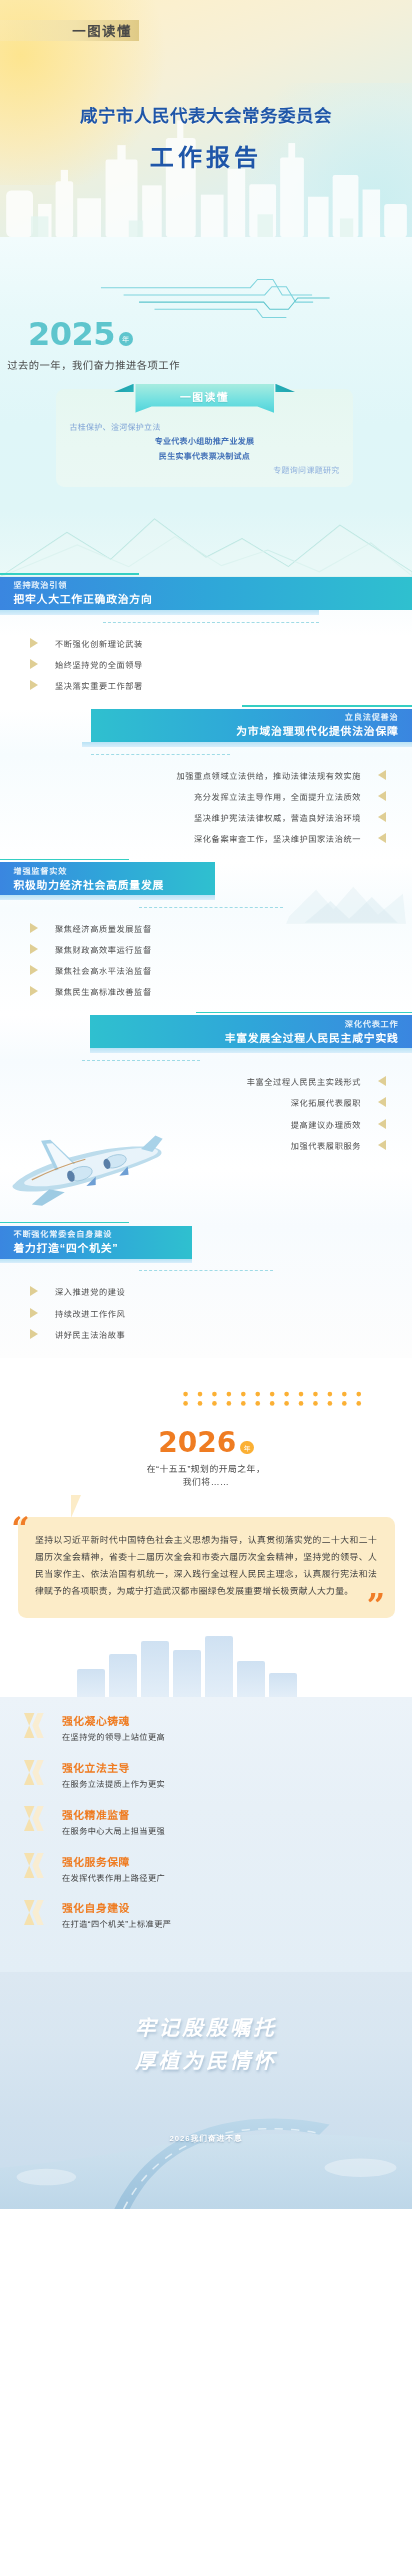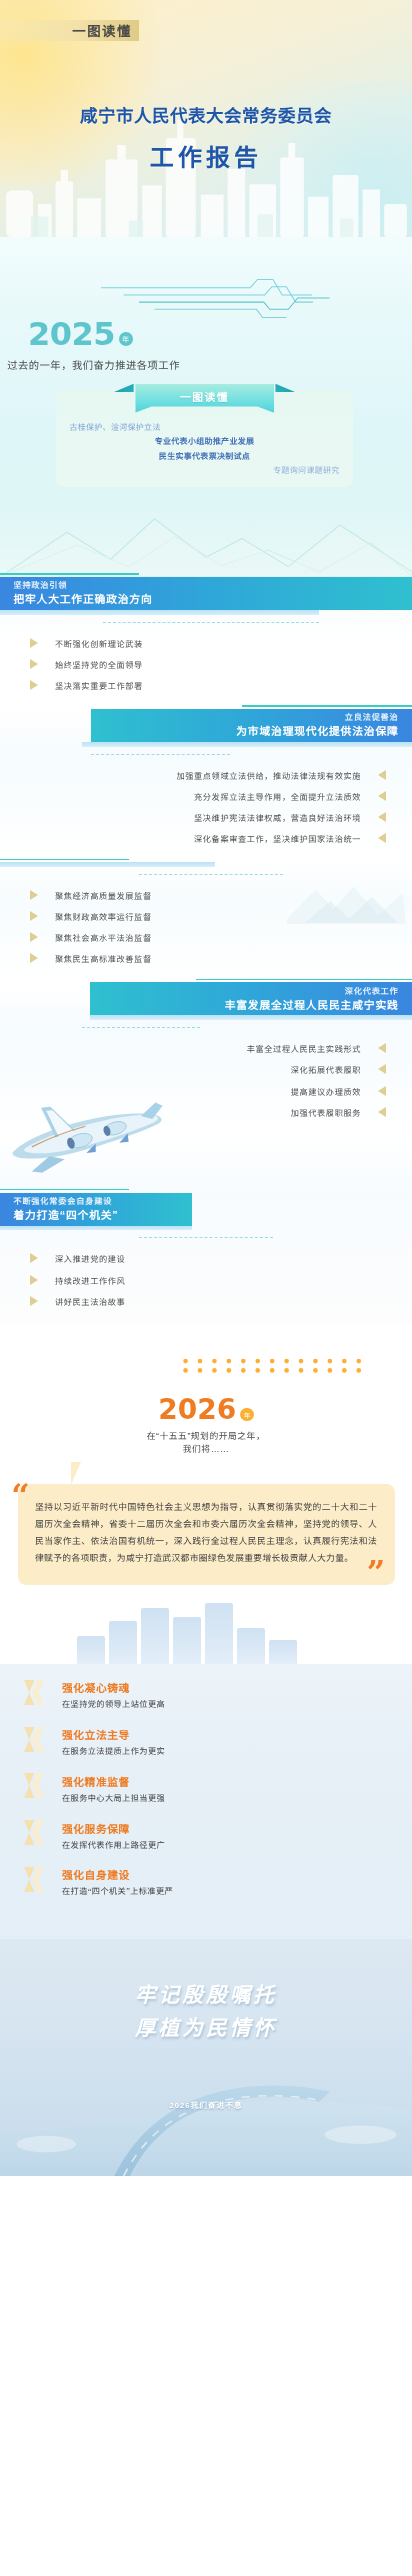--- a/index.html
+++ b/index.html
@@ -178,21 +178,21 @@
   
   .pillars { position:relative; height:62px; margin-top:17.5px; }
   .pillar { position:absolute; bottom:0; background:linear-gradient(180deg,#cfe1f2,#e3eef8); border-radius:2.1px 2.1px 0 0; }
 
   
   .goals { position:relative; padding:9.3px 0 31px;
     background:linear-gradient(180deg,#ecf3f9 0%, #e7f0f7 40%, #e3eef6 100%); }
   .goal { position:relative; padding:7.7px 0 7.7px 62px; }
   .goal-bars { position:absolute; left:23px; top:6.2px; }
   .goal-t { font-size:10.8px; font-weight:bold; color:#ef7c22; letter-spacing:0.5px; line-height:15.5px; }
-  .goal-d { font-size:8.2px; color:#3d3d3d; letter-spacing:0.4px; line-height:14.4px; margin-top:1.5px;font-family:Liberation Serif, serif; }
+  .goal-d { font-size:8.2px; color:#3d3d3d; letter-spacing:0.4px; line-height:14.4px; margin-top:1.5px; }
 
   
   .footer { position:relative; width:412px; height:237px;
     background:linear-gradient(180deg,#dce8f2 0%, #d8e6f1 30%, #cfe0ee 62%, #c8dcec 100%);
     overflow:hidden; }
   .slogan { position:absolute; left:0; right:0; top:40px; text-align:center; }
   .slogan div {
     font-family:"DejaVu Sans","Liberation Sans",sans-serif;
     font-size:20.6px; font-weight:bold; color:#ffffff; letter-spacing:3.1px; line-height:33px;
     font-style:italic;
@@ -353,20 +353,24 @@
     <svg class="ink-deco" viewBox="0 0 240 120">
       <g fill="#cfe3ea" opacity=".55">
         <path d="M10 96 L62 44 L96 82 L134 38 L182 92 L230 52 L236 110 L4 110 Z"></path>
       </g>
       <g fill="#b8d6e2" opacity=".45">
         <path d="M40 108 L90 66 L126 100 L170 58 L220 108 Z"></path>
       </g>
     </svg>
     <div style="position:relative;">
       <div class="sec-topline" style="left:0; width:129px;"></div>
+      <div class="sec-head" style="width:215px;">
+        <div class="l1">增强监督实效</div>
+        <div class="l2">积极助力经济社会高质量发展</div>
+      </div>
       <div class="sec-underline" style="width:215px;"></div>
     </div>
     <div style="width:144px; margin-left:139px;">
         <div class="sec-dash"></div>
       </div>
     <div class="sec-body" style="padding-left:30px;">
       <div class="row">
         <span class="tri r"></span>
         <span class="row-text">聚焦经济高质量发展监督</span>
       </div>

